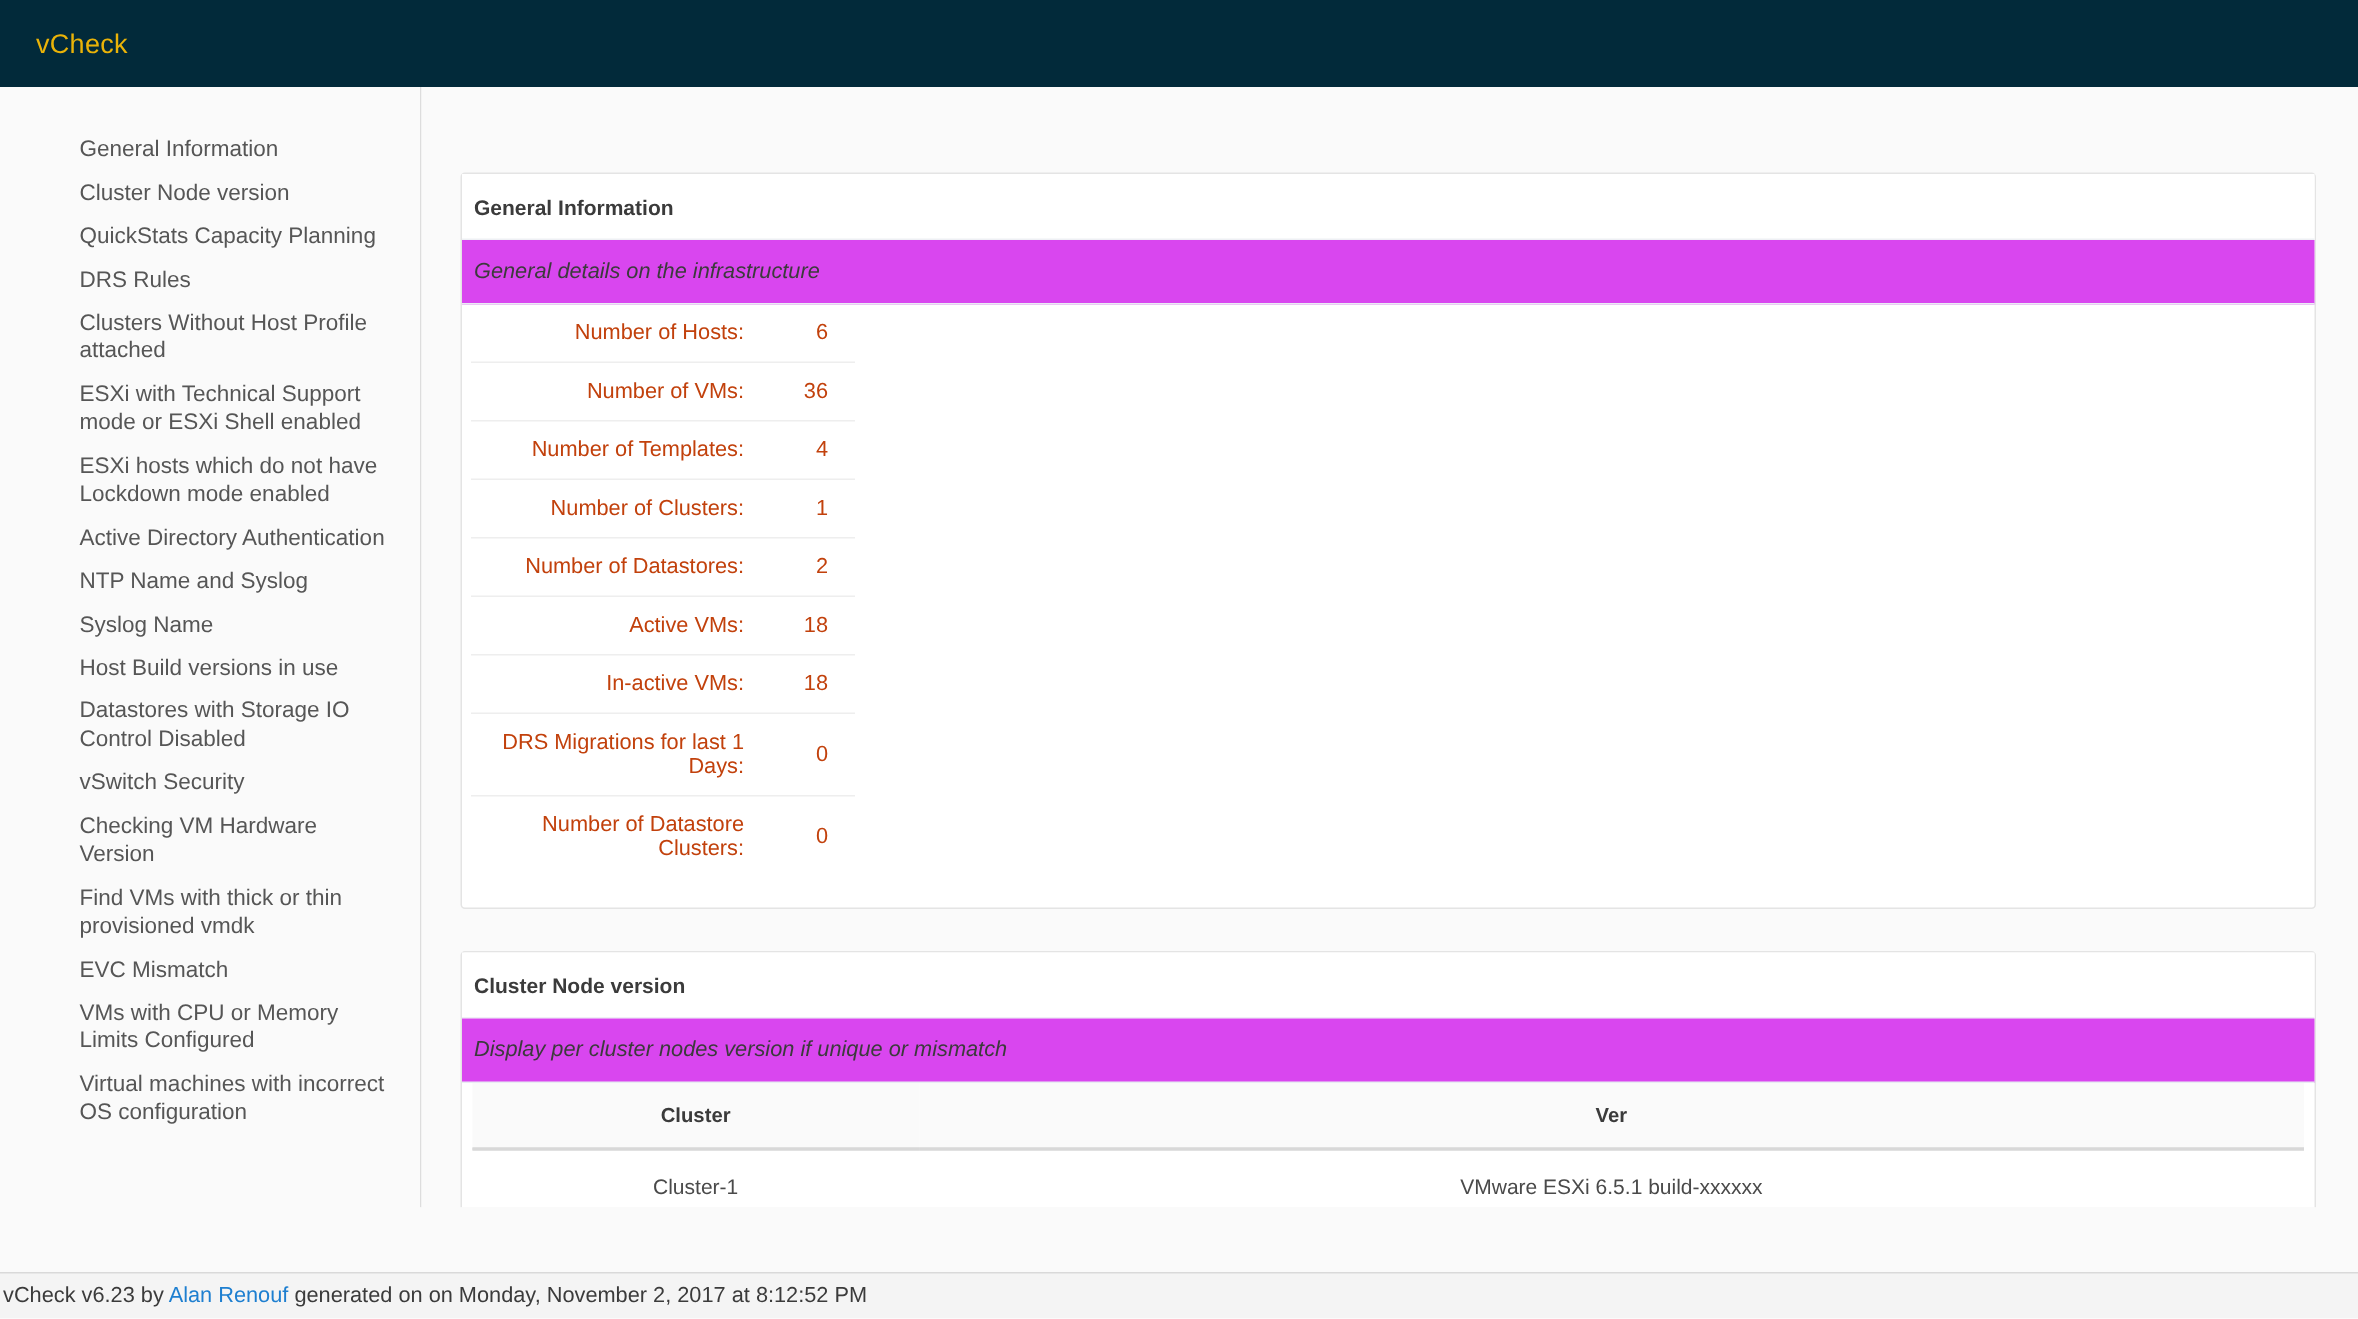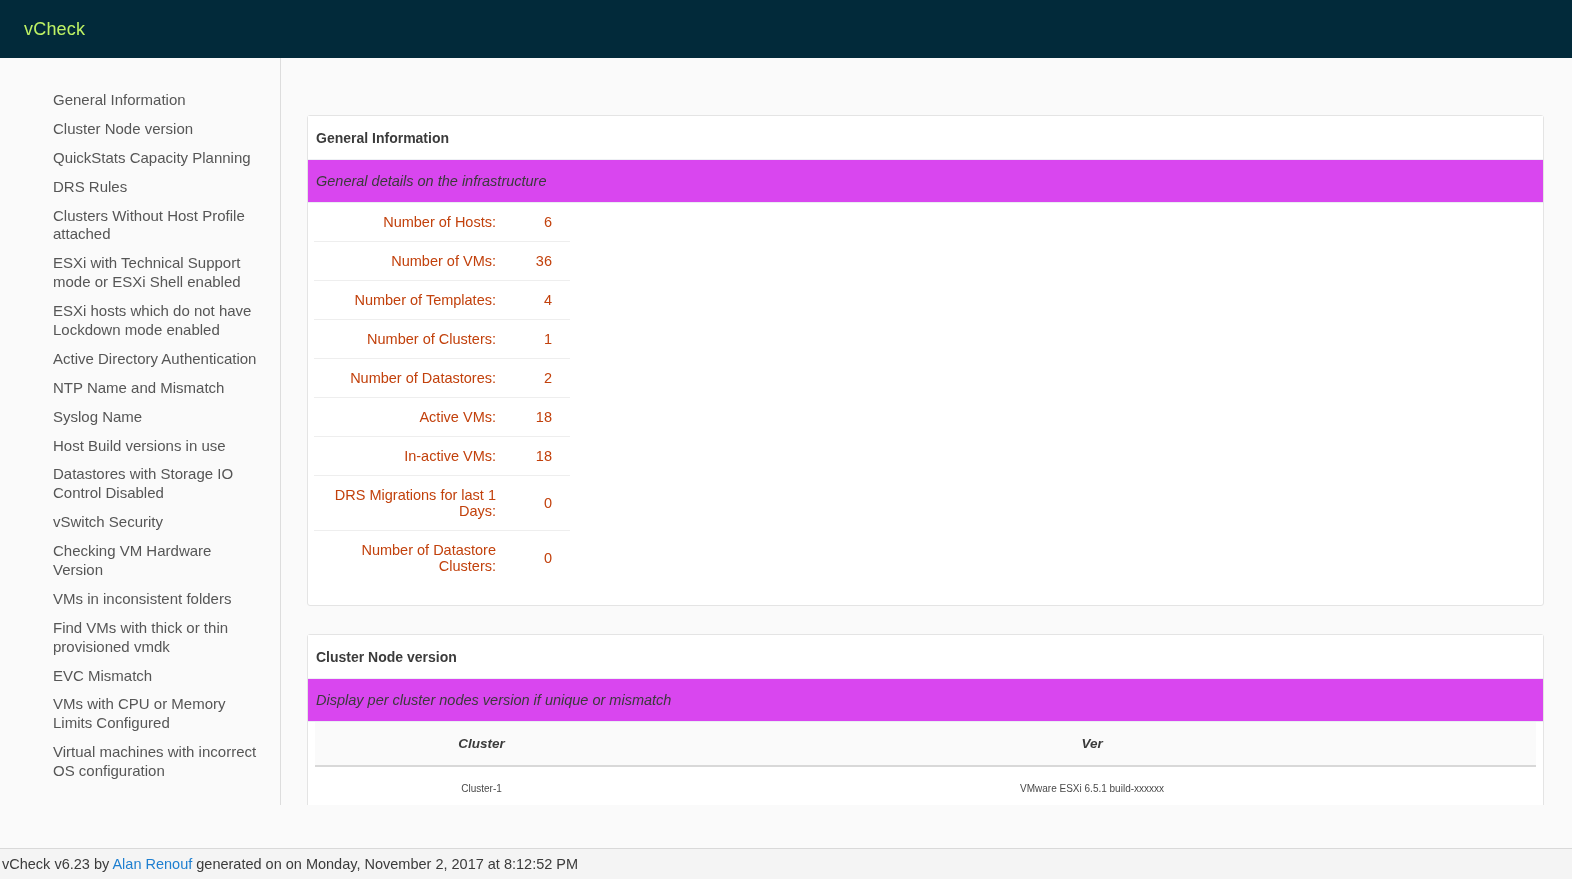--- a/index.html
+++ b/index.html
@@ -24,21 +24,21 @@
   .navbar {
     position: absolute;
     top: 0; left: 0;
     width: 1572px;
     height: 58px;
     background: #022a3a;
     display: flex;
     align-items: center;
   }
   .navbar-brand {
-    color: #bef264;
+    color: #eab308;
     font-size: 18px;
     font-weight: 400;
     letter-spacing: 0.2px;
     padding-left: 24px;
   }
 
   
   .page-body {
     position: absolute;
     top: 58px; left: 0;
@@ -127,24 +127,23 @@
     margin: 0 7px;
   }
   .data-table thead th {
     background: #fafafa;
     border-bottom: 2px solid #d8d8d8;
     font-size: 13.5px;
     font-weight: bold;
     color: #3b3b3b;
     padding: 14px 6px 14px 6px;
     text-align: center;
-    font-style: italic;
   }
   .data-table tbody td {
-    font-size: 10px;
+    font-size: 14px;
     color: #4a4a4a;
     padding: 16px 6px 18px 6px;
     text-align: center;
     border-bottom: none;
   }
 
   
   .footer {
     position: absolute;
     bottom: 0; left: 0;
@@ -187,27 +186,26 @@
     <nav class="sidebar">
       <ul class="nav-list" id="nav-list">
           <li class="nav-item">General Information</li>
           <li class="nav-item">Cluster Node version</li>
           <li class="nav-item">QuickStats Capacity Planning</li>
           <li class="nav-item">DRS Rules</li>
           <li class="nav-item">Clusters Without Host Profile attached</li>
           <li class="nav-item">ESXi with Technical Support mode or ESXi Shell enabled</li>
           <li class="nav-item">ESXi hosts which do not have Lockdown mode enabled</li>
           <li class="nav-item">Active Directory Authentication</li>
-          <li class="nav-item">NTP Name and Mismatch</li>
+          <li class="nav-item">NTP Name and Syslog</li>
           <li class="nav-item">Syslog Name</li>
           <li class="nav-item">Host Build versions in use</li>
           <li class="nav-item">Datastores with Storage IO Control Disabled</li>
           <li class="nav-item">vSwitch Security</li>
           <li class="nav-item">Checking VM Hardware Version</li>
-          <li class="nav-item">VMs in inconsistent folders</li>
           <li class="nav-item">Find VMs with thick or thin provisioned vmdk</li>
           <li class="nav-item">EVC Mismatch</li>
           <li class="nav-item">VMs with CPU or Memory Limits Configured</li>
           <li class="nav-item">Virtual machines with incorrect OS configuration</li>
         </ul>
     </nav>
 
     <main class="content">
 
       <section class="card">

